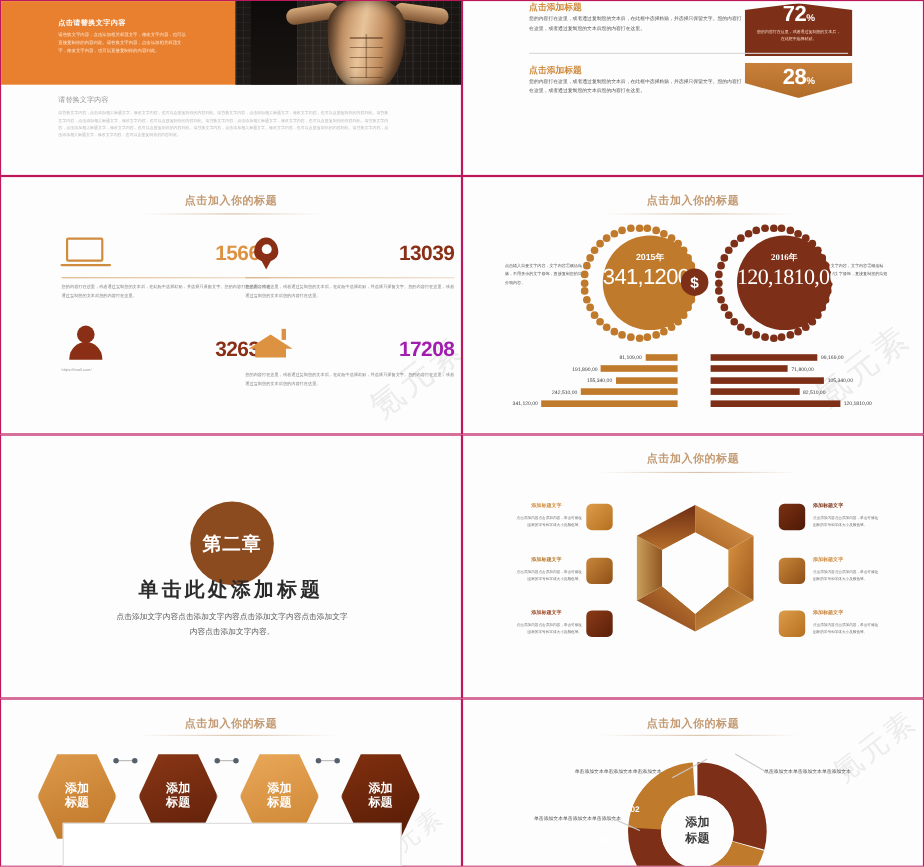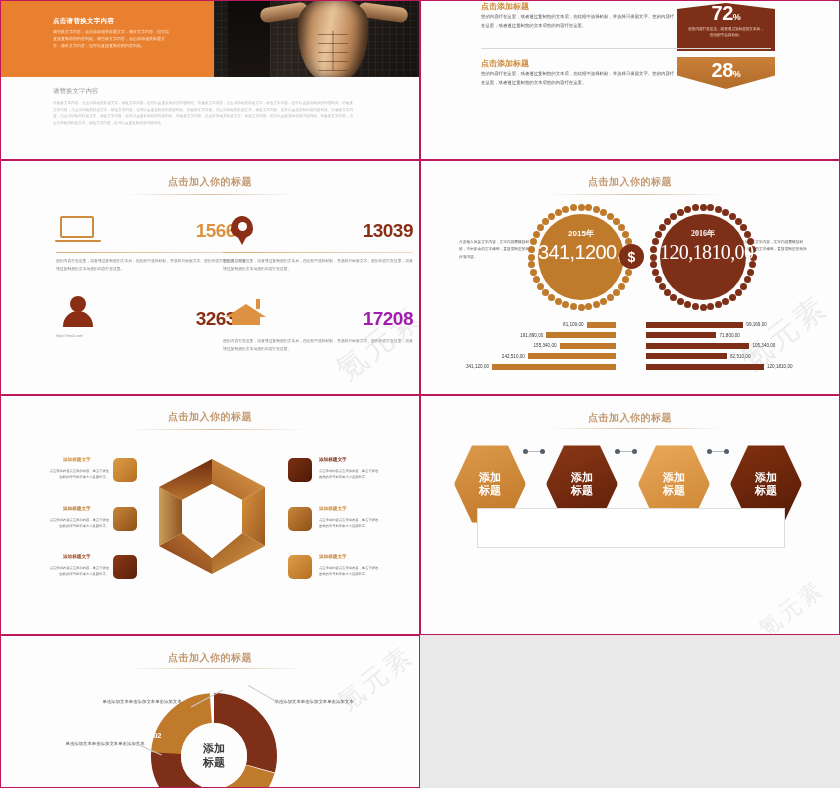--- a/index.html
+++ b/index.html
@@ -127,21 +127,21 @@
   .s3-url { position:absolute; font-size:3.6px; color:#9a9a9a; }
 
   
   .seal { position:absolute; width:108px; height:108px; border-radius:50%; }
   .seal .zig {
     position:absolute; inset:0; border-radius:50%;
     background:
       radial-gradient(circle at 50% 50%, transparent 0 44px, currentColor 44px 50px, transparent 50px);
   }
   .seal .core {
-    position:absolute; left:11px; top:11px; width:86px; height:86px;
+    position:absolute; left:21px; top:11px; width:86px; height:86px;
     border-radius:50%; color:#fff; text-align:center; padding-top:14px;
   }
   .seal .yr { font-size:8px; font-weight:700; }
   .seal .v  { font-size:20px; font-weight:400; line-height:1.08; margin-top:3px; letter-spacing:-.6px;}
   .dollar {
     position:absolute; left:198px; top:83px; width:25px; height:25px; border-radius:50%;
     background:#7d2f17; color:#fff; font-size:14px; font-weight:700;
     display:flex; align-items:center; justify-content:center;
   }
   .s4-side { position:absolute; width:74px; font-size:3.7px; line-height:2.0; color:#565656; }
@@ -421,20 +421,27 @@
           <span class="bar" style="width: 81.0126px; background: rgb(125, 47, 23);"></span>
           <span class="lbl">82,510,00</span>
         </div>
         <div class="r">
           <span class="bar" style="width: 118px; background: rgb(125, 47, 23);"></span>
           <span class="lbl">120,1810,00</span>
         </div>
       </div>
   </div>
 
+  <div class="slide">
+    <div class="ch-circle">
+      <span>第二章</span>
+    </div>
+    <div class="ch-main">单击此处添加标题</div>
+    <div class="ch-sub">点击添加文字内容点击添加文字内容点击添加文字内容点击添加文字内容点击添加文字内容。</div>
+  </div>
 
   <div class="slide">
     <div class="sec-title" style="top:14px;">点击加入你的标题</div>
     <div class="sec-rule" style="left:125px;width:180px;top:33px;"></div>
 
     <div class="hexcube">
       <svg viewBox="0 0 118 125" width="118" height="125">
         <defs>
           <linearGradient id="gA" x1="0" y1="0" x2="1" y2="1">
             <stop offset="0" stop-color="#d9923f"></stop>

